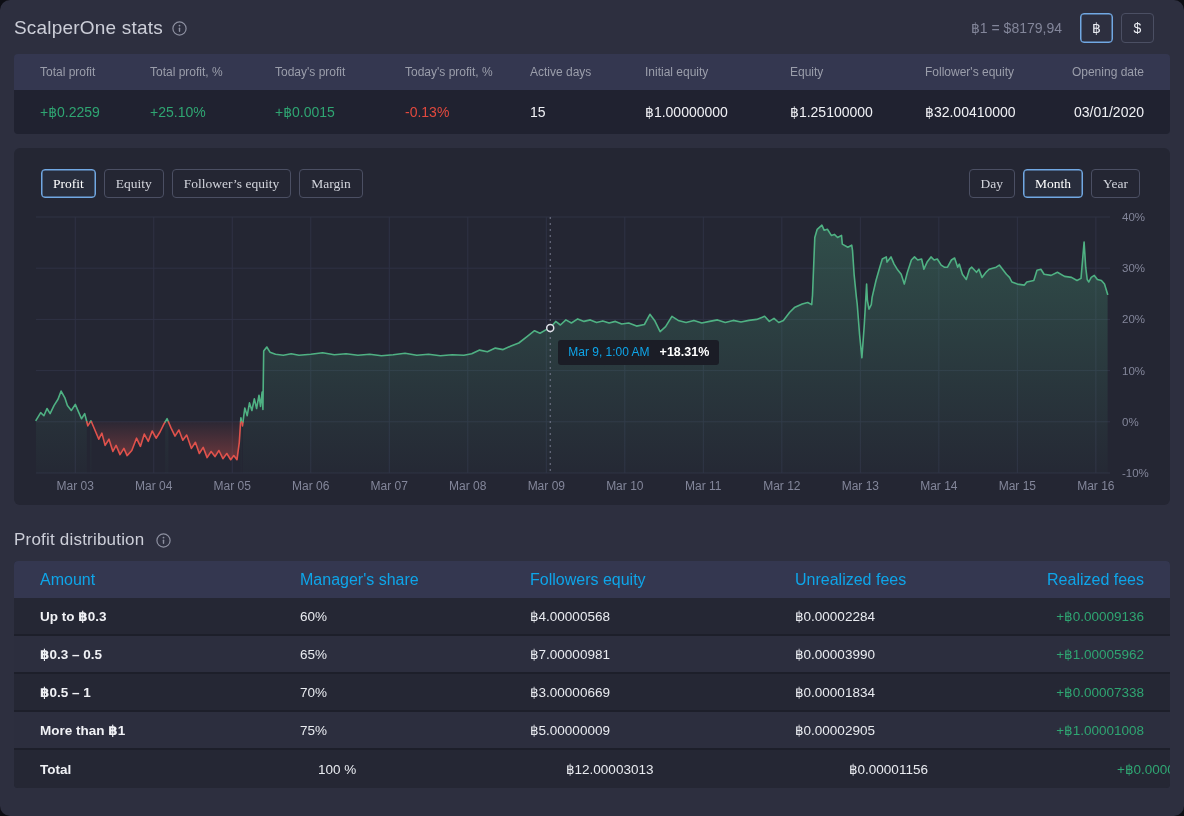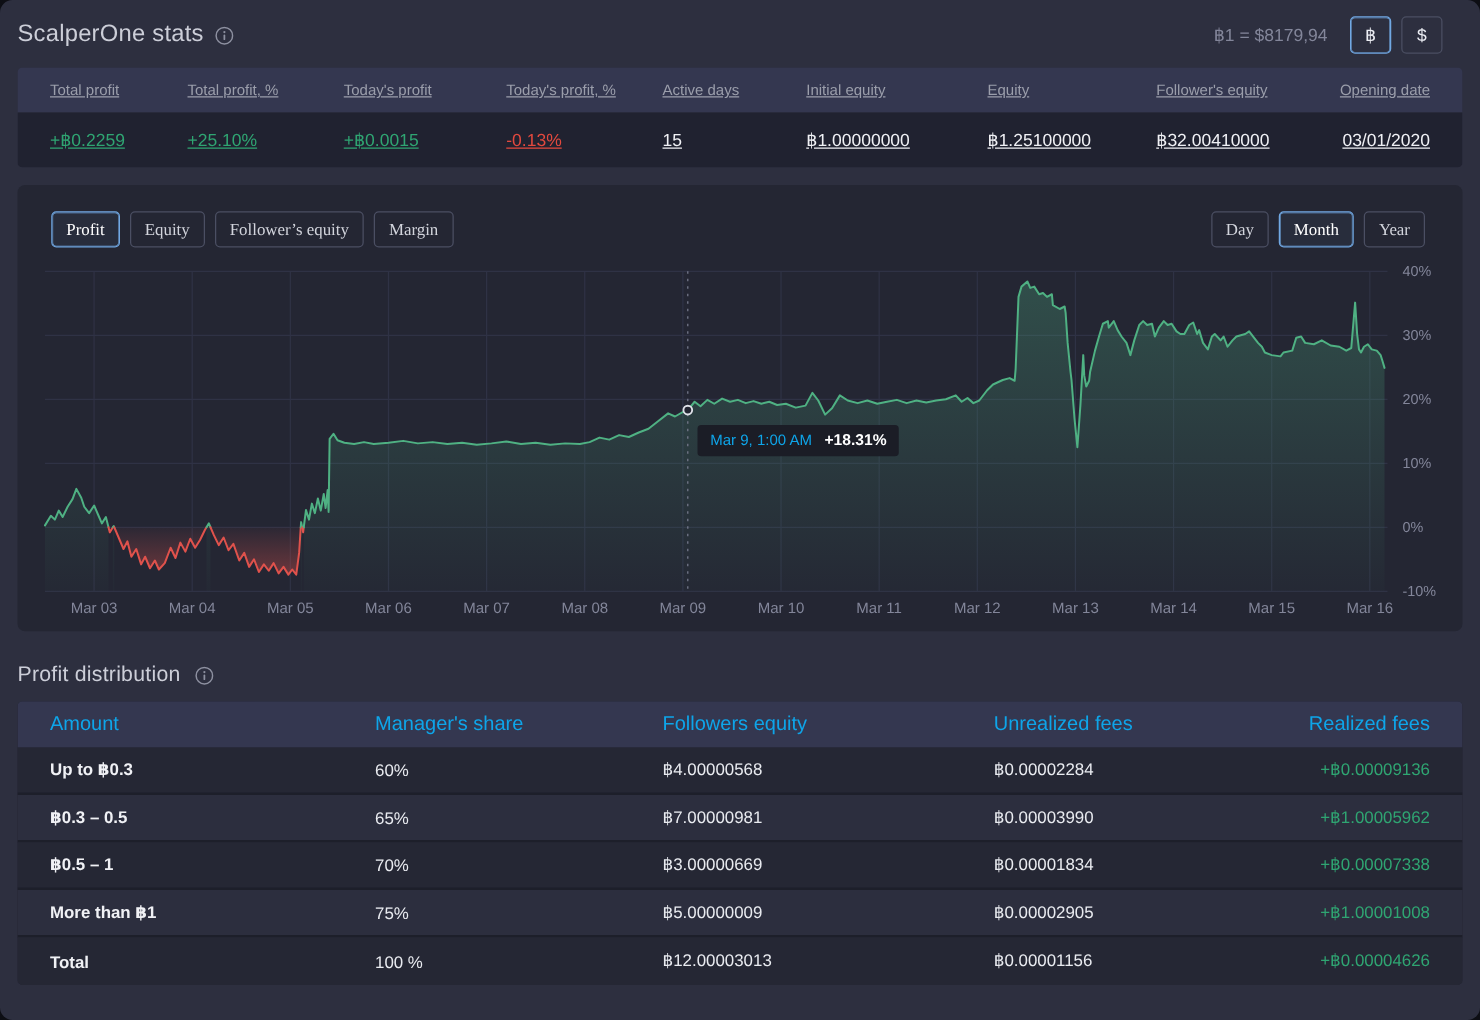--- a/index.html
+++ b/index.html
@@ -23,21 +23,21 @@
   .tbtn { height:29px; padding:0 11px; border:1px solid #4b4f63; border-radius:4px; background:transparent;
           color:#d2d4dc; font-size:13.5px; cursor:pointer; font-family:inherit; }
   .tbtn.active { border-color:#71a8e3; color:#fff; box-shadow:0 0 0 .5px #71a8e3 inset; background:rgba(113,168,227,.05); }
 
   
   .stats-card { margin:0 14px; border-radius:4px; overflow:hidden; }
   .stats-row { display:grid; grid-template-columns:110px 125px 130px 125px 115px 145px 135px 135px 1fr;
                align-items:center; padding:0 12px; }
   .stats-row.head { background:#343750; height:36px; }
   .stats-row.vals { background:#202230; height:44px; }
-  .scell { padding-left:14px; font-size:12px; color:#9b9eab; white-space:nowrap;text-decoration:underline; }
+  .scell { padding-left:14px; font-size:12px; color:#9b9eab; white-space:nowrap; }
   .scell.val { font-size:14px; color:#f0f1f5; }
   .stats-row .scell:last-child { text-align:right; padding-right:14px; }
   .pos { color:#2fa572 !important; }
   .neg { color:#e2493e !important; }
 
   
   .chart-panel { margin:14px 14px 0 14px; height:357px; background:#242633; border-radius:6px; position:relative; }
   .chart-toolbar { display:flex; justify-content:space-between; align-items:flex-end; padding:21px 30px 0 27px; height:50px;font-family:Liberation Serif, serif; }
   .btn-group { display:flex; gap:8px; }
   .chart-wrap { position:relative; margin-top:6px; }
@@ -46,21 +46,21 @@
                    border-radius:3px; padding:5px 10px 6px 10px; white-space:nowrap; pointer-events:none; }
   .chart-tooltip .tt-label { font-size:12px; color:#0ea5e9; }
   .chart-tooltip .tt-value { font-size:12.5px; color:#fff; font-weight:bold; }
 
   
   .dist-card { margin:0 14px; border-radius:4px; overflow:hidden; background:#242634; }
   .dist-row { display:grid; grid-template-columns:260px 230px 265px 1fr 377px; align-items:center; padding:0 12px; }
   .dist-row { grid-template-columns:260px 230px 265px 250px 1fr; }
   .dist-row.head { background:#343750; height:37px; }
   .dist-body .dist-row { height:38px; border-bottom:2px solid #1d1f2a; }
-  .dist-body .dist-row:last-child { border-bottom:none; }
+  .dist-body .dist-row:last-child { border-bottom:none;gap:18px; }
   .dist-body .dist-row:nth-child(even) { background:#2c2e3e; }
   .dist-body .dist-row:nth-child(odd)  { background:#252734; }
   .dcell { padding-left:14px; font-size:16px; color:#0ea5e9; white-space:nowrap; }
   .dcell.v { font-size:13.5px; color:#e9ebf0; }
   .dcell.amount { font-weight:bold; color:#f0f1f5; }
   .dist-row .dcell:last-child { text-align:right; padding-right:14px; }
   .dist-row .dcell.v:last-child { color:#2fa572; }
 </style>
 </head>
 <body>

